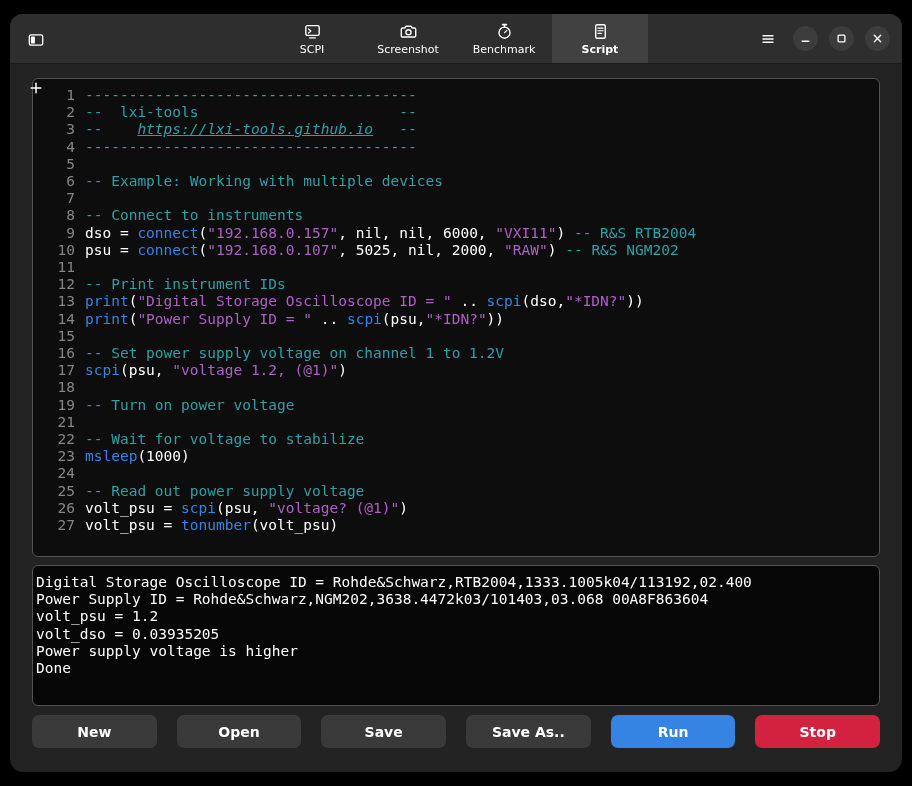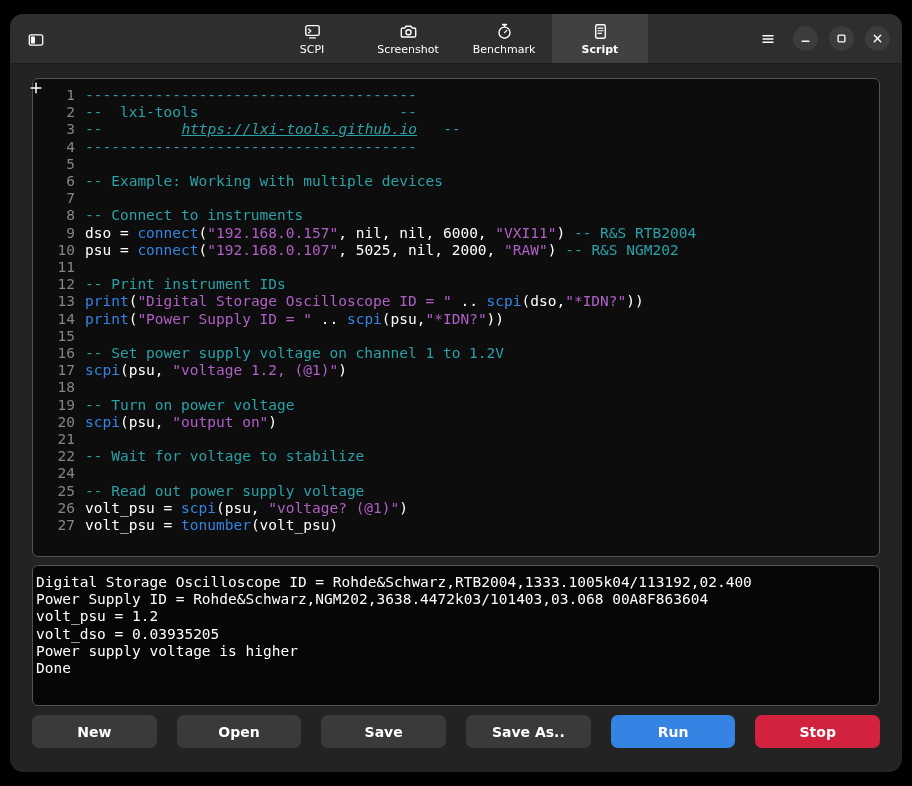--- a/index.html
+++ b/index.html
@@ -61,21 +61,21 @@
   .editor-frame{height:479px;padding:8px 0;}
   .console-frame{height:141px;margin-top:8px;background:#060606;padding:8px 3px;}
   .mono{font-family:"DejaVu Sans Mono","Liberation Mono",monospace;}
   .code-line{display:flex;white-space:pre;font-size:14.5px;line-height:17.2px;}
   .line-num{flex:none;width:42px;text-align:right;padding-right:10px;color:#858585;}
   .code-text{color:#fff;}
   .tok-plain{color:var(--c-plain,#ffffff);}
   .tok-comment{color:var(--c-comment,#2aa1a8);}
   .tok-func{color:var(--c-func,#3584e4);}
   .tok-string{color:var(--c-string,#b05fc6);}
-  .tok-link{color:var(--c-comment,#2aa1a8);font-style:italic;text-decoration:underline;margin-left:44px;}
+  .tok-link{color:var(--c-comment,#2aa1a8);font-style:italic;text-decoration:underline;}
   .console-line{white-space:pre;color:#fff;font-size:14.5px;line-height:17.2px;}
   
   .actions{margin-top:auto;display:flex;gap:20px;align-items:center;}
   .action-btn{
     flex:1;height:33px;border:none;border-radius:7px;background:#3a3a3a;color:#fff;
     font-family:inherit;font-size:14px;font-weight:700;cursor:pointer;
   }
   .action-btn.run{background:var(--accent,#3584e4);}
   .action-btn.stop{background:var(--stop,#d2223f);}
 </style>
@@ -199,23 +199,23 @@
           <div class="code-line"><span class="line-num">10</span><span class="code-text"><span class="tok-plain">psu = </span><span class="tok-func">connect</span><span class="tok-plain">(</span><span class="tok-string">"192.168.0.107"</span><span class="tok-plain">, 5025, nil, 2000, </span><span class="tok-string">"RAW"</span><span class="tok-plain">) </span><span class="tok-comment">-- R&amp;S NGM202</span></span></div>
           <div class="code-line"><span class="line-num">11</span><span class="code-text">&nbsp;</span></div>
           <div class="code-line"><span class="line-num">12</span><span class="code-text"><span class="tok-comment">-- Print instrument IDs</span></span></div>
           <div class="code-line"><span class="line-num">13</span><span class="code-text"><span class="tok-func">print</span><span class="tok-plain">(</span><span class="tok-string">"Digital Storage Oscilloscope ID = "</span><span class="tok-plain"> .. </span><span class="tok-func">scpi</span><span class="tok-plain">(dso,</span><span class="tok-string">"*IDN?"</span><span class="tok-plain">))</span></span></div>
           <div class="code-line"><span class="line-num">14</span><span class="code-text"><span class="tok-func">print</span><span class="tok-plain">(</span><span class="tok-string">"Power Supply ID = "</span><span class="tok-plain"> .. </span><span class="tok-func">scpi</span><span class="tok-plain">(psu,</span><span class="tok-string">"*IDN?"</span><span class="tok-plain">))</span></span></div>
           <div class="code-line"><span class="line-num">15</span><span class="code-text">&nbsp;</span></div>
           <div class="code-line"><span class="line-num">16</span><span class="code-text"><span class="tok-comment">-- Set power supply voltage on channel 1 to 1.2V</span></span></div>
           <div class="code-line"><span class="line-num">17</span><span class="code-text"><span class="tok-func">scpi</span><span class="tok-plain">(psu, </span><span class="tok-string">"voltage 1.2, (@1)"</span><span class="tok-plain">)</span></span></div>
           <div class="code-line"><span class="line-num">18</span><span class="code-text">&nbsp;</span></div>
           <div class="code-line"><span class="line-num">19</span><span class="code-text"><span class="tok-comment">-- Turn on power voltage</span></span></div>
-          <div class="code-line"><span class="line-num">20</span><span class="code-text"><span class="tok-func">scpi</span><span class="tok-plain">(psu, </span><span class="tok-string">"output on"</span><span class="tok-plain">)</span></span></div>
           <div class="code-line"><span class="line-num">21</span><span class="code-text">&nbsp;</span></div>
           <div class="code-line"><span class="line-num">22</span><span class="code-text"><span class="tok-comment">-- Wait for voltage to stabilize</span></span></div>
+          <div class="code-line"><span class="line-num">23</span><span class="code-text"><span class="tok-func">msleep</span><span class="tok-plain">(1000)</span></span></div>
           <div class="code-line"><span class="line-num">24</span><span class="code-text">&nbsp;</span></div>
           <div class="code-line"><span class="line-num">25</span><span class="code-text"><span class="tok-comment">-- Read out power supply voltage</span></span></div>
           <div class="code-line"><span class="line-num">26</span><span class="code-text"><span class="tok-plain">volt_psu = </span><span class="tok-func">scpi</span><span class="tok-plain">(psu, </span><span class="tok-string">"voltage? (@1)"</span><span class="tok-plain">)</span></span></div>
           <div class="code-line"><span class="line-num">27</span><span class="code-text"><span class="tok-plain">volt_psu = </span><span class="tok-func">tonumber</span><span class="tok-plain">(volt_psu)</span></span></div>
         </div>
       <div class="frame console-frame mono" id="console">
           <div class="console-line">Digital Storage Oscilloscope ID = Rohde&amp;Schwarz,RTB2004,1333.1005k04/113192,02.400</div>
           <div class="console-line">Power Supply ID = Rohde&amp;Schwarz,NGM202,3638.4472k03/101403,03.068 00A8F863604</div>
           <div class="console-line">volt_psu = 1.2</div>
           <div class="console-line">volt_dso = 0.03935205</div>

